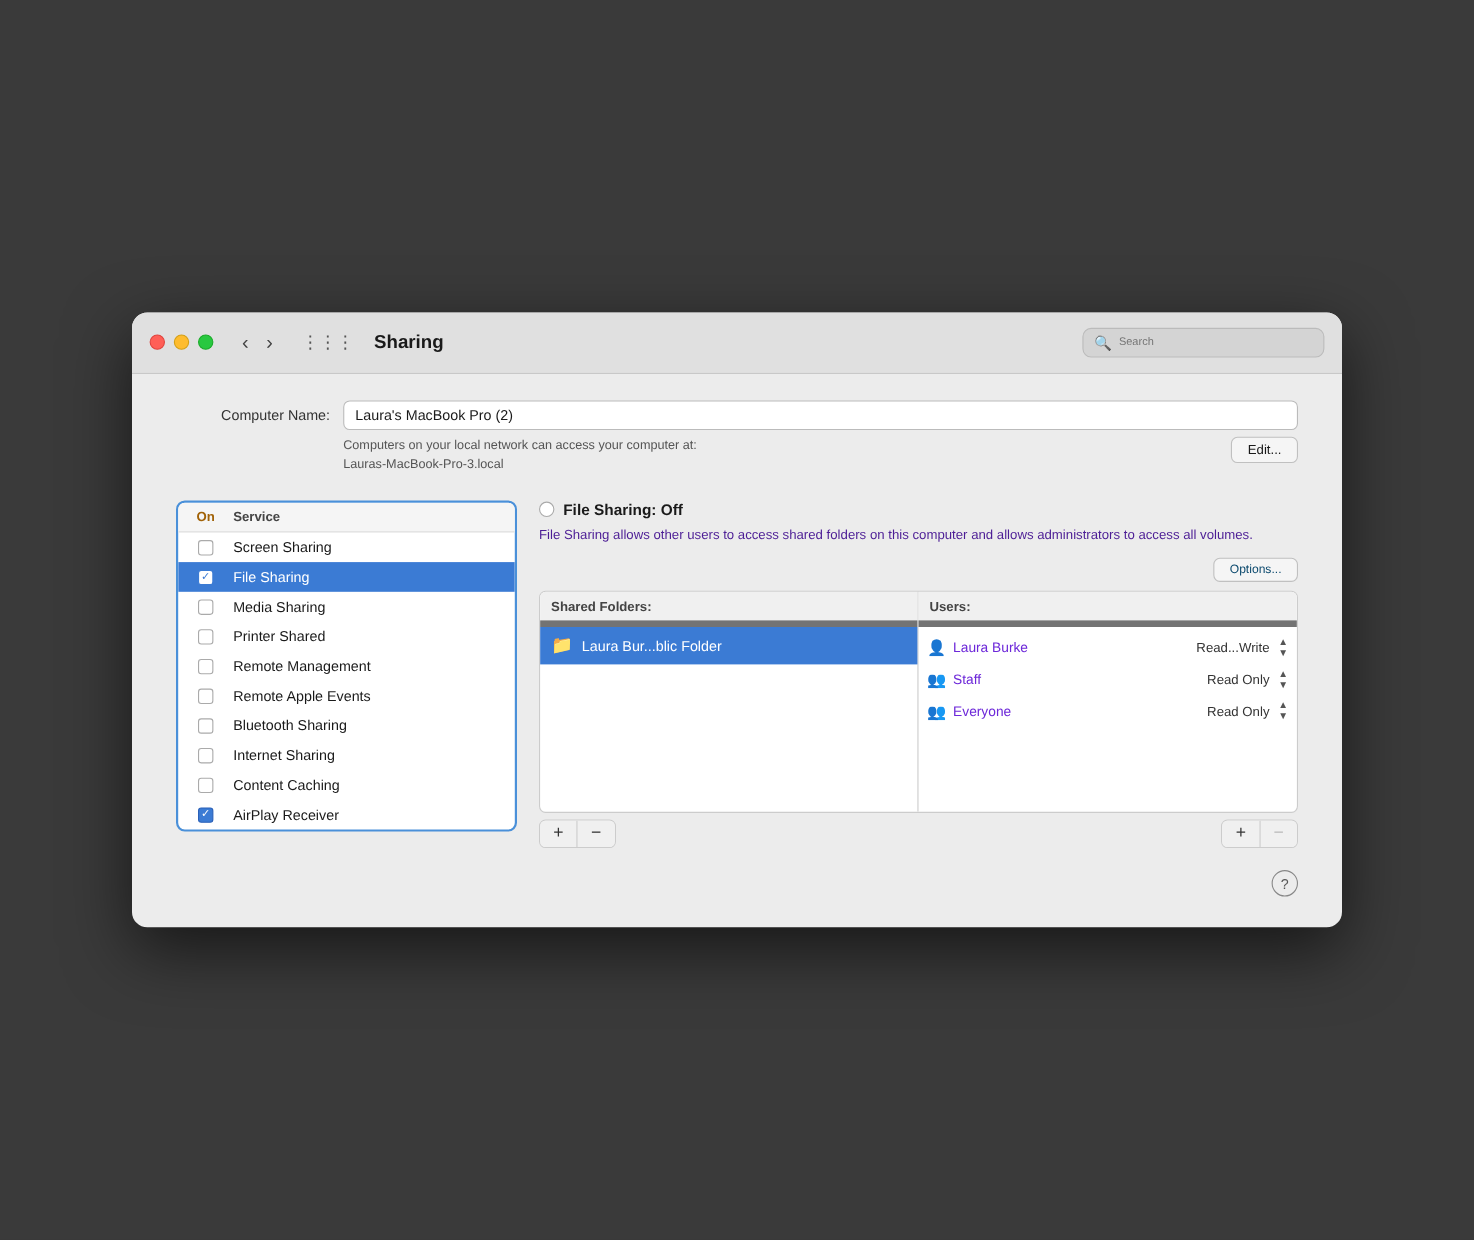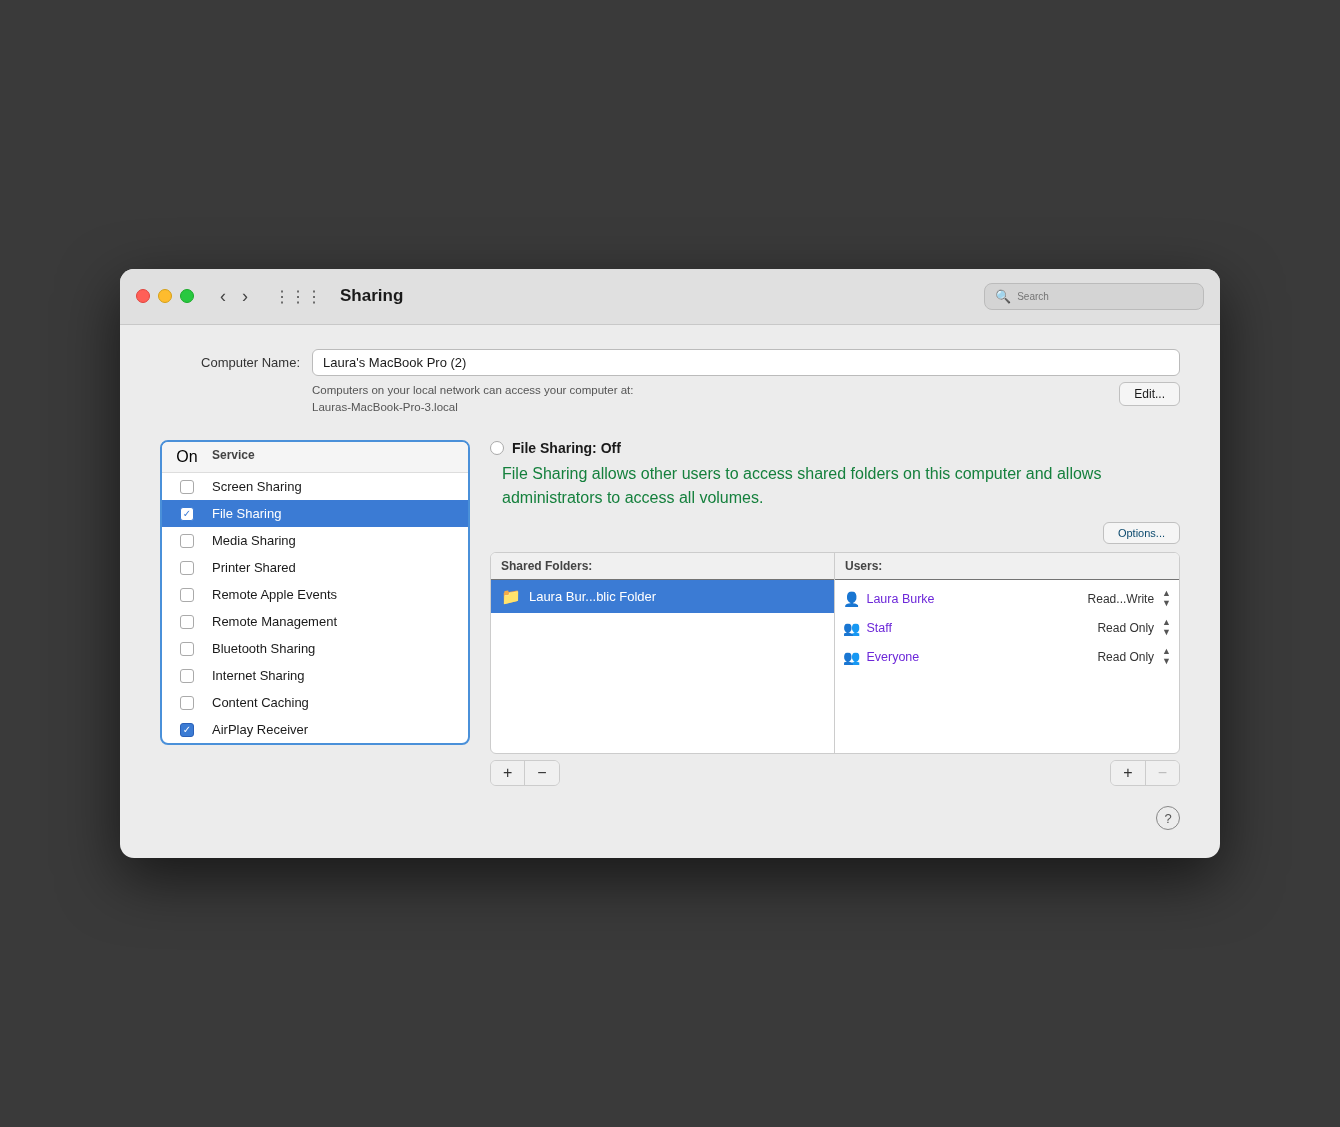--- a/index.html
+++ b/index.html
@@ -188,23 +188,23 @@
 
     .service-list-header {
       display: grid;
       grid-template-columns: 50px 1fr;
       border-bottom: 1px solid #ddd;
       padding: 6px 0;
       background: #f5f5f5;
     }
 
     .service-list-header-on {
-      font-size: 16px;
-      font-weight: 400;
-      color: #000000;
+      font-size: 12px;
+      font-weight: 700;
+      color: #a16207;
       text-align: center;
     }
 
     .service-list-header-service {
       font-size: 12px;
       font-weight: 600;
       color: #444;
     }
 
     .service-item {
@@ -284,25 +284,25 @@
       flex-shrink: 0;
     }
 
     .file-sharing-title {
       font-size: 14px;
       font-weight: 600;
       color: #1a1a1a;
     }
 
     .file-sharing-desc {
-      font-size: 16px;
-      color: #15803d;
+      font-size: 12px;
+      color: #4c1d95;
       line-height: 1.5;
       margin-bottom: 12px;
-      margin-left: 12px;
+      margin-left: 0;
     }
 
     .options-row {
       display: flex;
       justify-content: flex-end;
       margin-bottom: 8px;
     }
 
     .options-btn {
       padding: 4px 14px;
@@ -332,21 +332,21 @@
     .folder-section {
       border-right: 1px solid #ccc;
     }
 
     .section-header {
       padding: 6px 10px;
       font-size: 12px;
       font-weight: 600;
       color: #444;
       background: #f0f0f0;
-      border-bottom: 1px solid #737373;
+      border-bottom: 6px solid #737373;
     }
 
     .folder-item {
       display: flex;
       align-items: center;
       gap: 8px;
       padding: 7px 10px;
       background: #3b7bd4;
       cursor: pointer;
     }
@@ -537,28 +537,28 @@
             <div class="service-checkbox"></div>
           </div>
           <span class="service-name">Printer Shared</span>
         </div>
 
 
         <div class="service-item">
           <div class="service-checkbox-cell">
             <div class="service-checkbox"></div>
           </div>
+          <span class="service-name">Remote Management</span>
+        </div>
+
+        <div class="service-item">
+          <div class="service-checkbox-cell">
+            <div class="service-checkbox"></div>
+          </div>
           <span class="service-name">Remote Apple Events</span>
-        </div>
-
-        <div class="service-item">
-          <div class="service-checkbox-cell">
-            <div class="service-checkbox"></div>
-          </div>
-          <span class="service-name">Remote Management</span>
         </div>
 
         <div class="service-item">
           <div class="service-checkbox-cell">
             <div class="service-checkbox"></div>
           </div>
           <span class="service-name">Bluetooth Sharing</span>
         </div>
 
         <div class="service-item">

